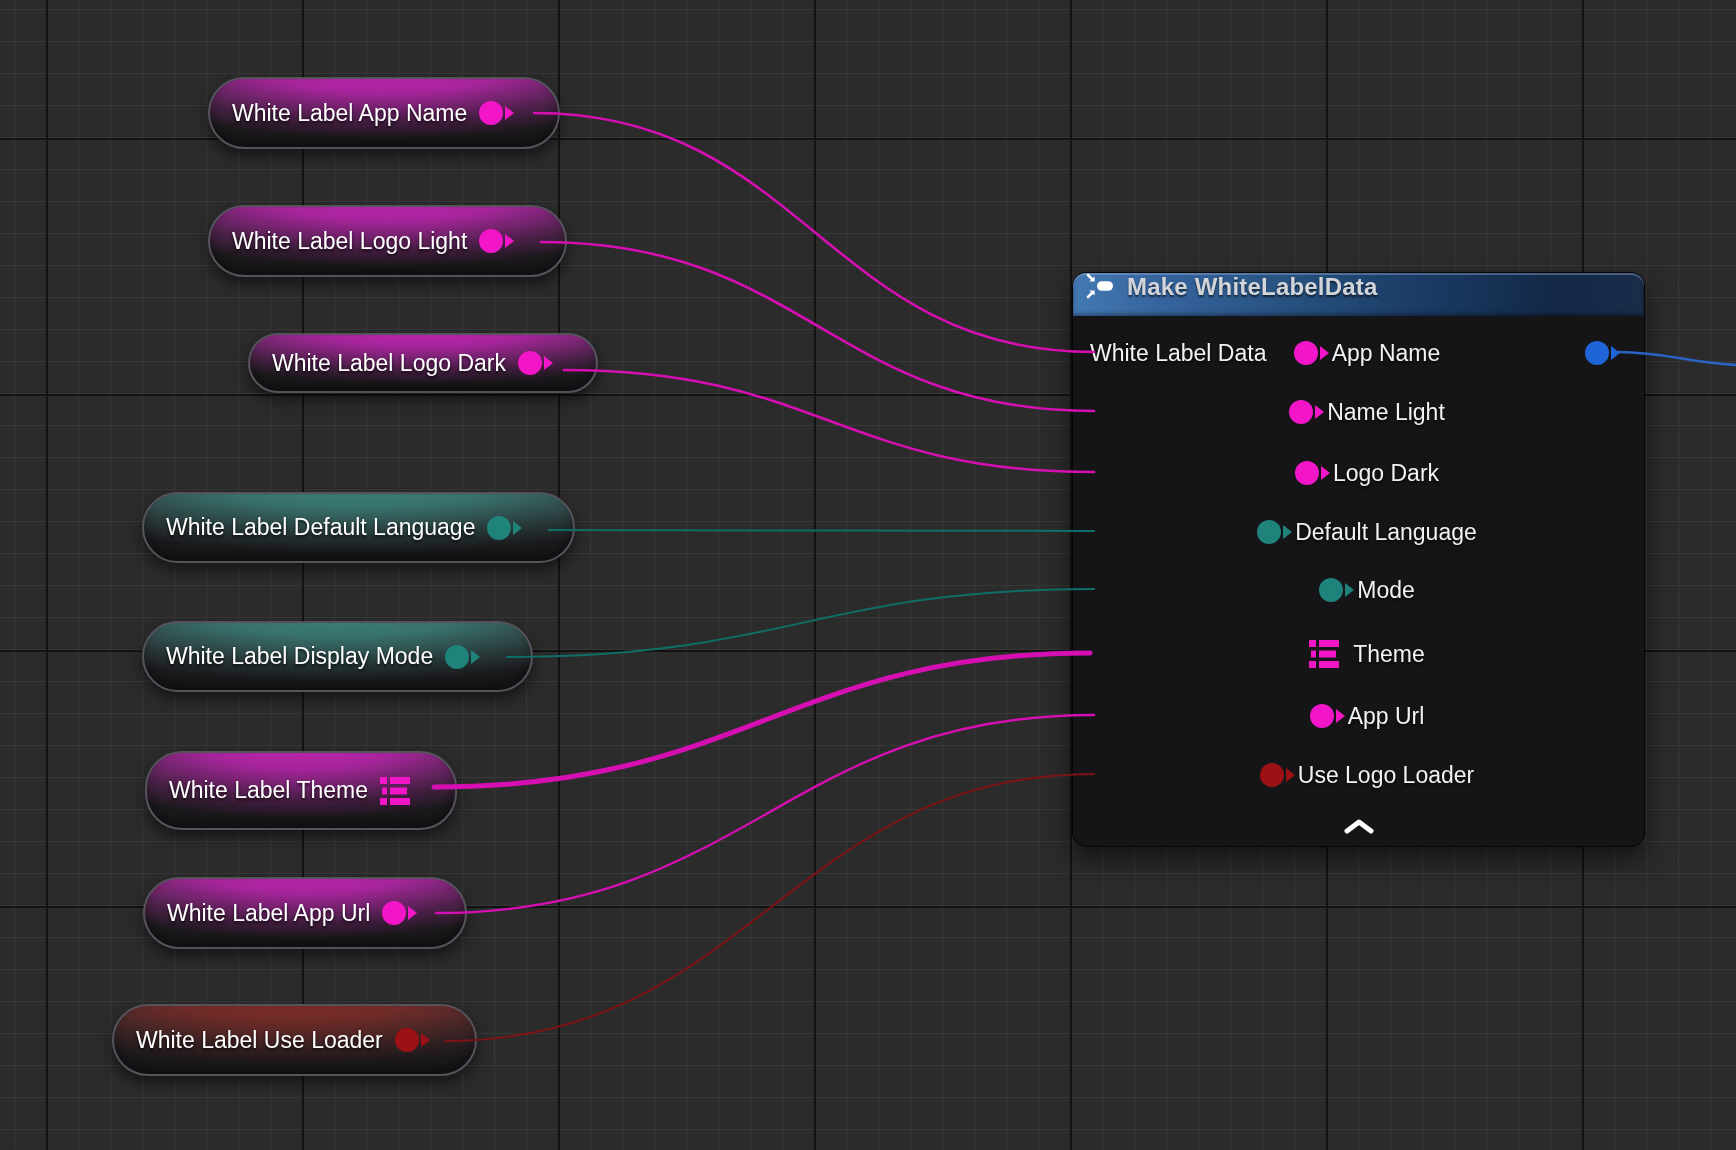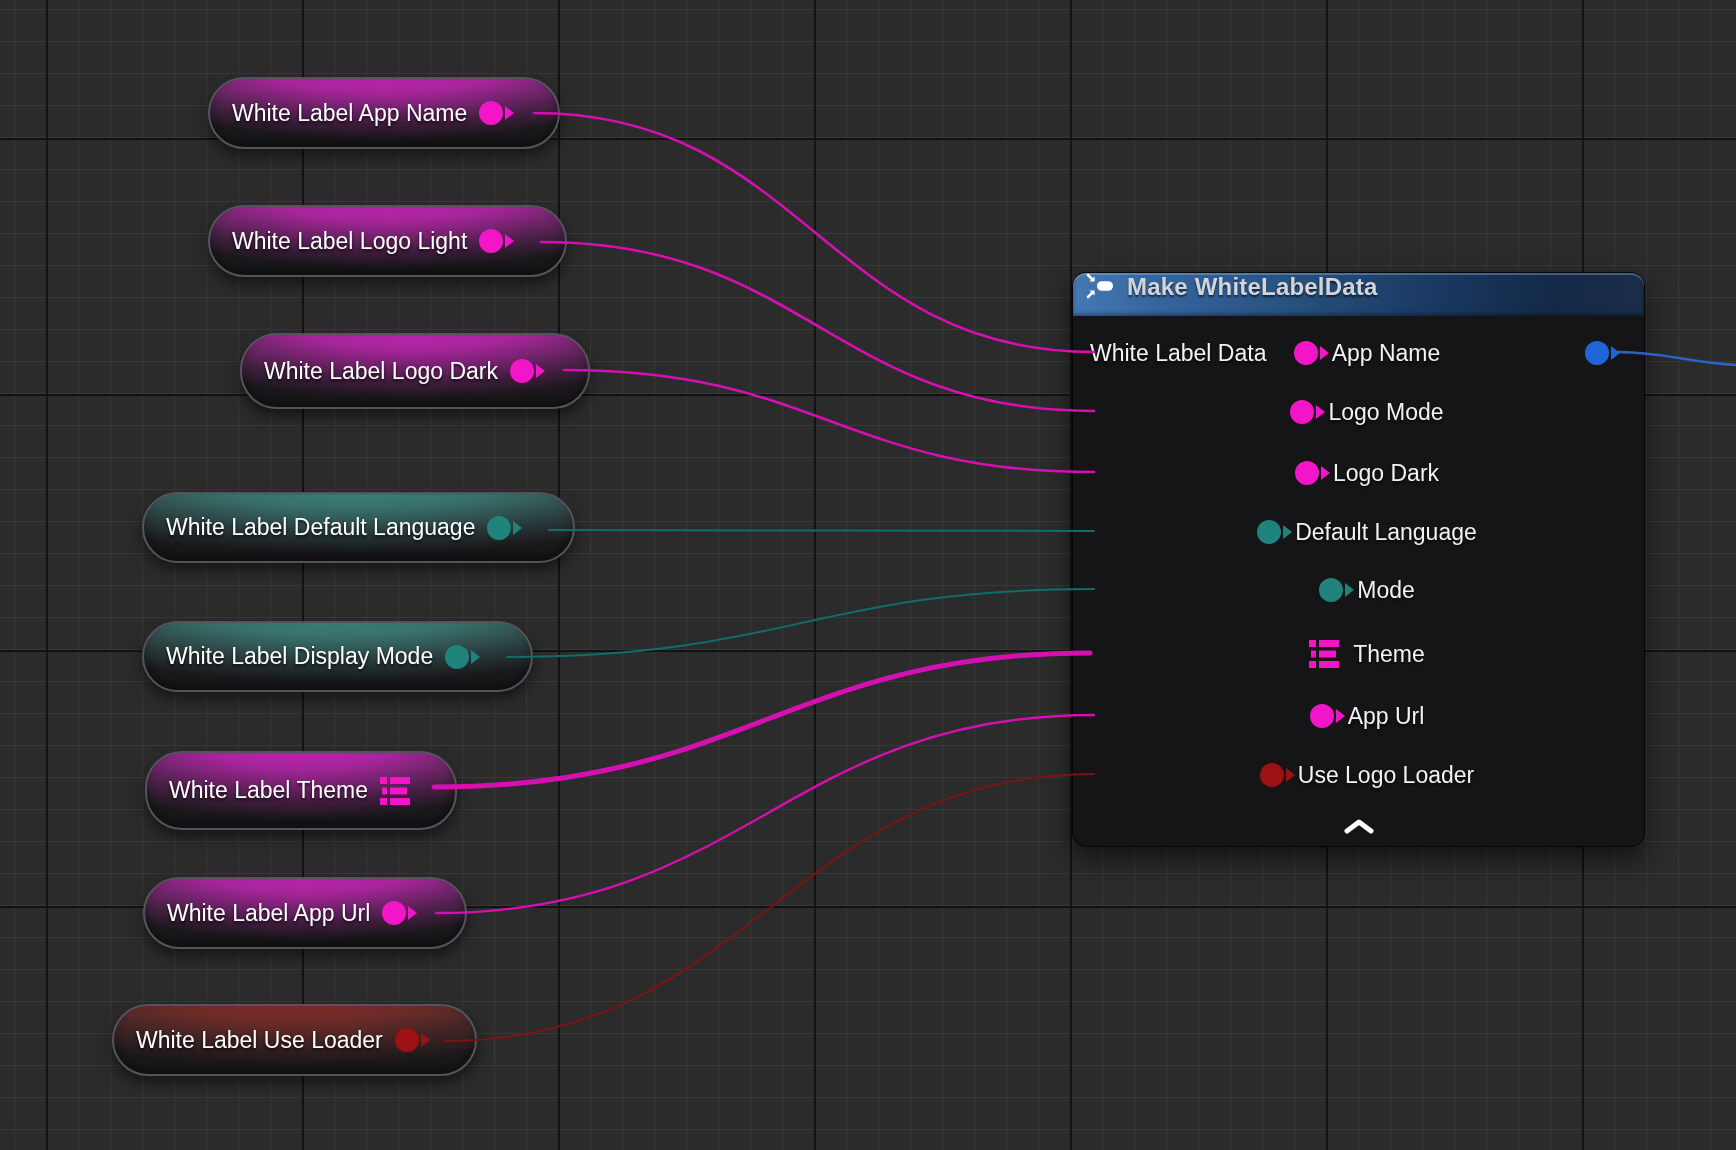--- a/index.html
+++ b/index.html
@@ -122,21 +122,21 @@
   </div>
 
   <div class="vnode t-magenta" style="left:208px;top:205px;width:359px;height:72px">
     <span class="vlabel">White Label Logo Light</span>
     <span class="pin">
         <span class="dot"></span>
         <span class="arr"></span>
       </span>
   </div>
 
-  <div class="vnode t-magenta" style="left:240px;top:333px;width:350px;height:76px">
+  <div class="vnode t-magenta" style="left:248px;top:333px;width:350px;height:60px">
     <span class="vlabel">White Label Logo Dark</span>
     <span class="pin">
         <span class="dot"></span>
         <span class="arr"></span>
       </span>
   </div>
 
   <div class="vnode t-teal" style="left:142px;top:492px;width:433px;height:71px">
     <span class="vlabel">White Label Default Language</span>
     <span class="pin">
@@ -207,21 +207,21 @@
           <span class="dot"></span>
           <span class="arr"></span>
         </span>
       <span class="plabel">App Name</span>
     </div>
     <div class="mrow" style="top:117px">
       <span class="pin t-magenta">
           <span class="dot"></span>
           <span class="arr"></span>
         </span>
-      <span class="plabel">Logo Mode</span>
+      <span class="plabel">Name Light</span>
     </div>
     <div class="mrow" style="top:178px">
       <span class="pin t-magenta">
           <span class="dot"></span>
           <span class="arr"></span>
         </span>
       <span class="plabel">Logo Dark</span>
     </div>
     <div class="mrow" style="top:237px">
       <span class="pin t-teal">

